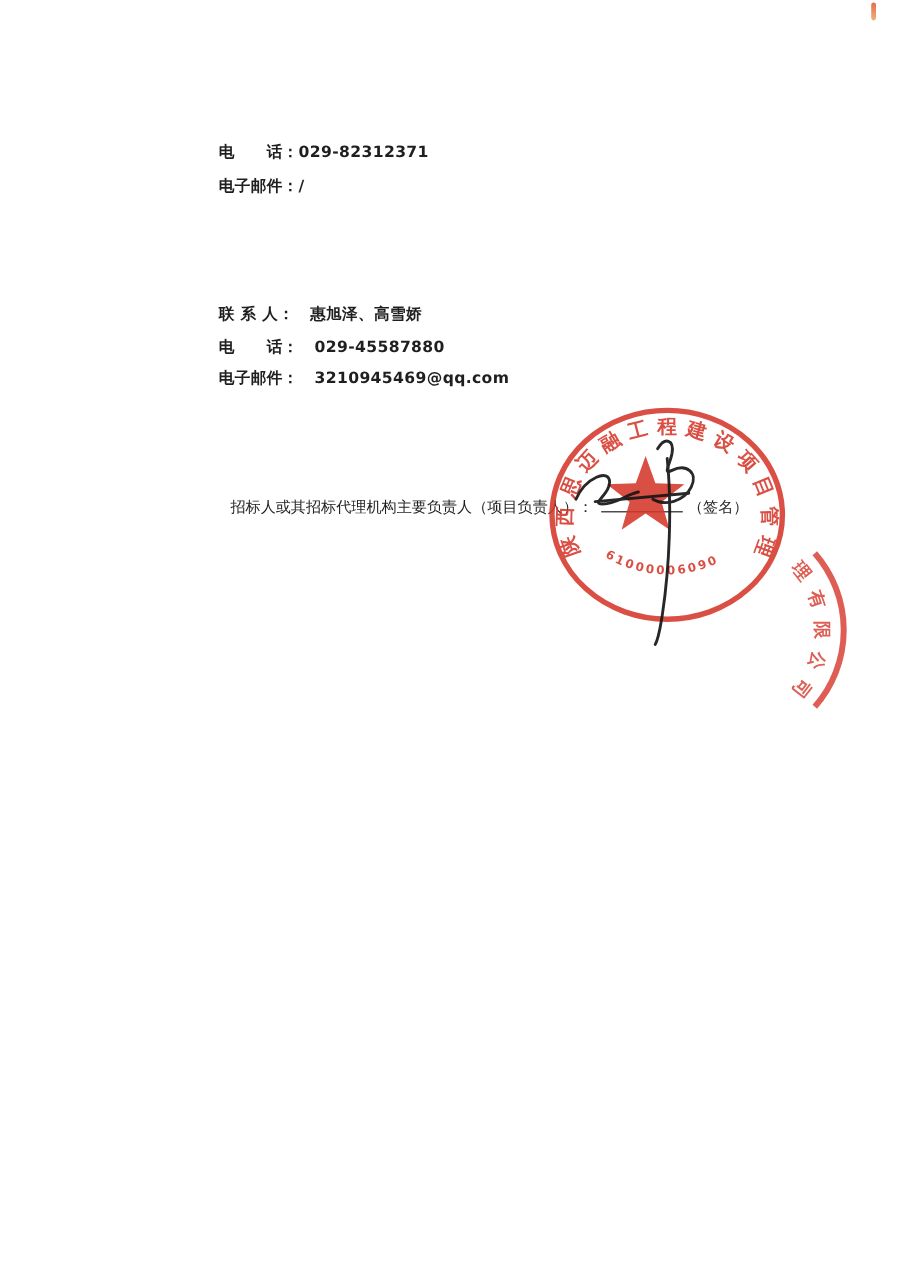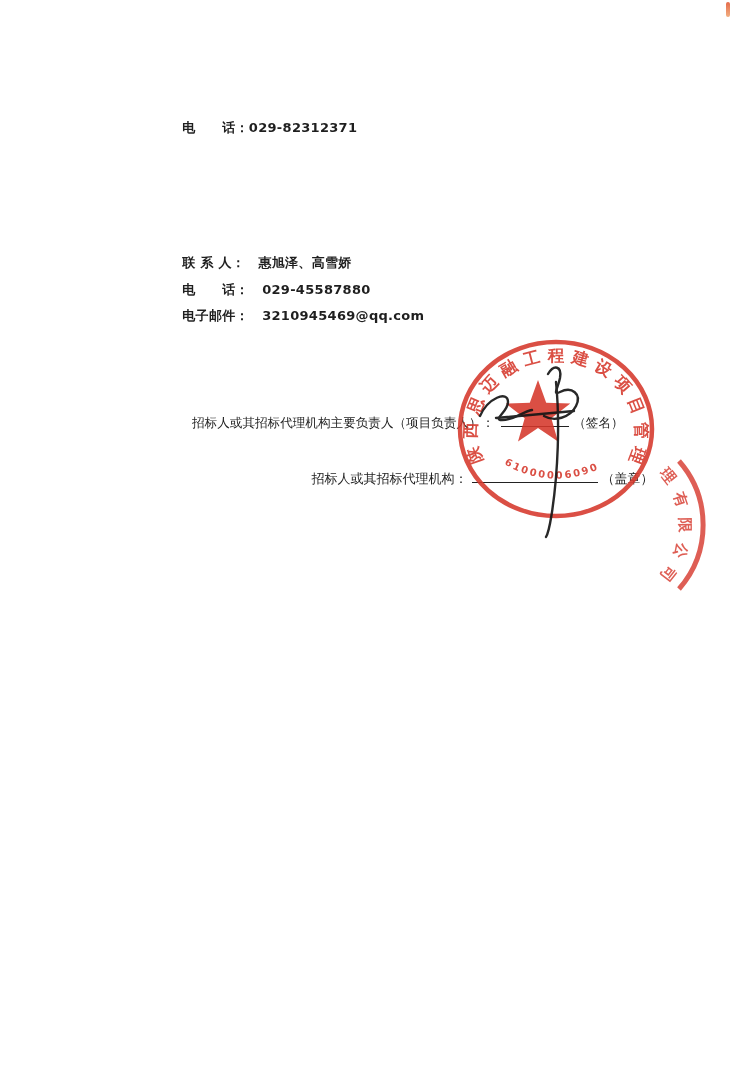--- a/index.html
+++ b/index.html
@@ -29,36 +29,36 @@
   .stamp-txt{font-weight:700;}
 </style>
 </head>
 <body>
 
 <div id="page">
 
   <div class="row" style="left:163px;top:104px;">
     <span>电　　话：</span><span class="val">029-82312371</span>
   </div>
+  <div class="row" style="left:163px;top:132px;">
+    <span>电子邮件：</span><span class="val">/</span>
+  </div>
 
   <div class="row" style="left:163px;top:239px;">
     <span>联 系 人：　</span><span class="val">惠旭泽、高雪娇</span>
   </div>
   <div class="row" style="left:163px;top:266px;">
     <span>电　　话：　</span><span class="val">029-45587880</span>
   </div>
   <div class="row" style="left:163px;top:292px;">
     <span>电子邮件：　</span><span class="val">3210945469@qq.com</span>
   </div>
 
   <div class="sigrow" id="sig-line-1">
     <span>招标人或其招标代理机构主要负责人（项目负责人）：</span><span class="blank-line" id="blank-1"></span><span>（签名）</span>
-  </div>
-  <div class="sigrow" id="sig-line-2">
-    <span>招标人或其招标代理机构：</span><span class="blank-line" id="blank-2"></span><span>（盖章）</span>
   </div>
 
   <svg id="company-stamp" width="212" height="200" viewBox="0 0 212 200">
     <g opacity="0.88">
       <ellipse cx="106" cy="101" rx="96" ry="87" fill="none" stroke-width="4.5" stroke="#d6372b"></ellipse>
       <polygon points="88,52 96.2,74.7 120.3,75.5 101.3,90.3 108,113.5 88,100 68,113.5 74.7,90.3 55.7,75.5 79.8,74.7" fill="#d6372b"></polygon>
       <path id="seal-text-arc" d="M 33 133 A 80 71 0 1 1 179 133" fill="none"></path>
       <text class="stamp-txt" font-size="16.5" letter-spacing="1" fill="#d6372b">
         <textPath href="#seal-text-arc" textLength="392" lengthAdjust="spacing">陕西思迈融工程建设项目管理有限公司</textPath>
       </text>

